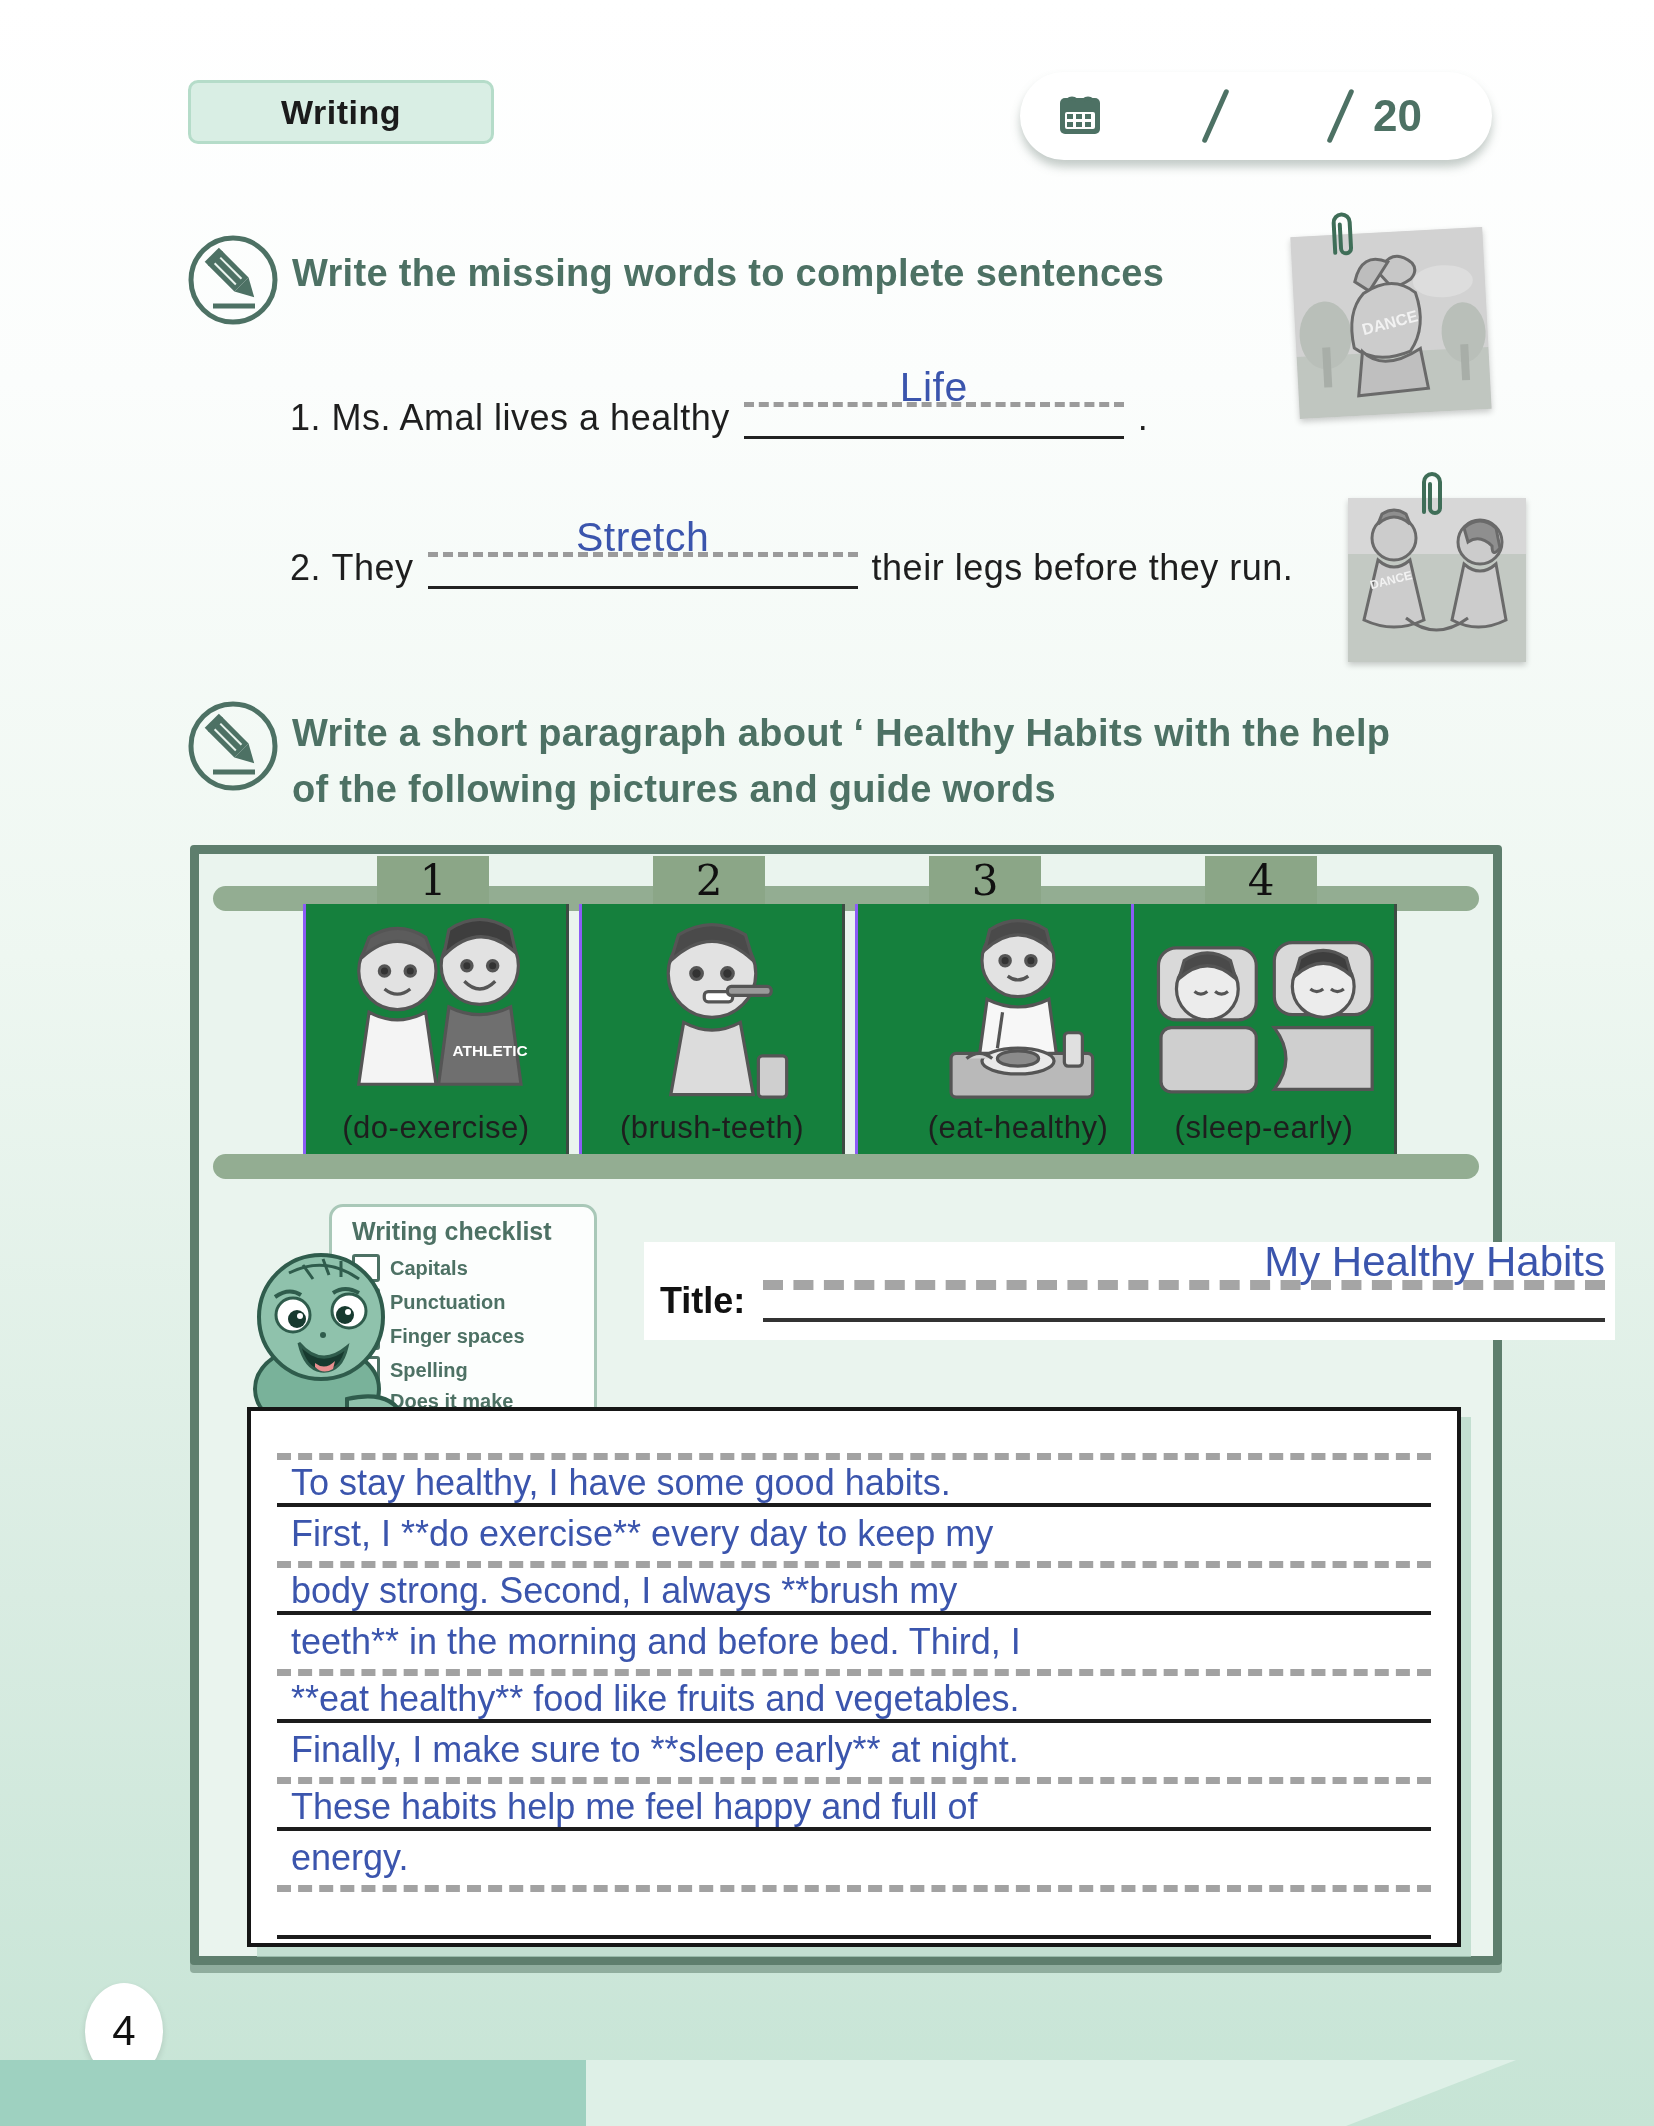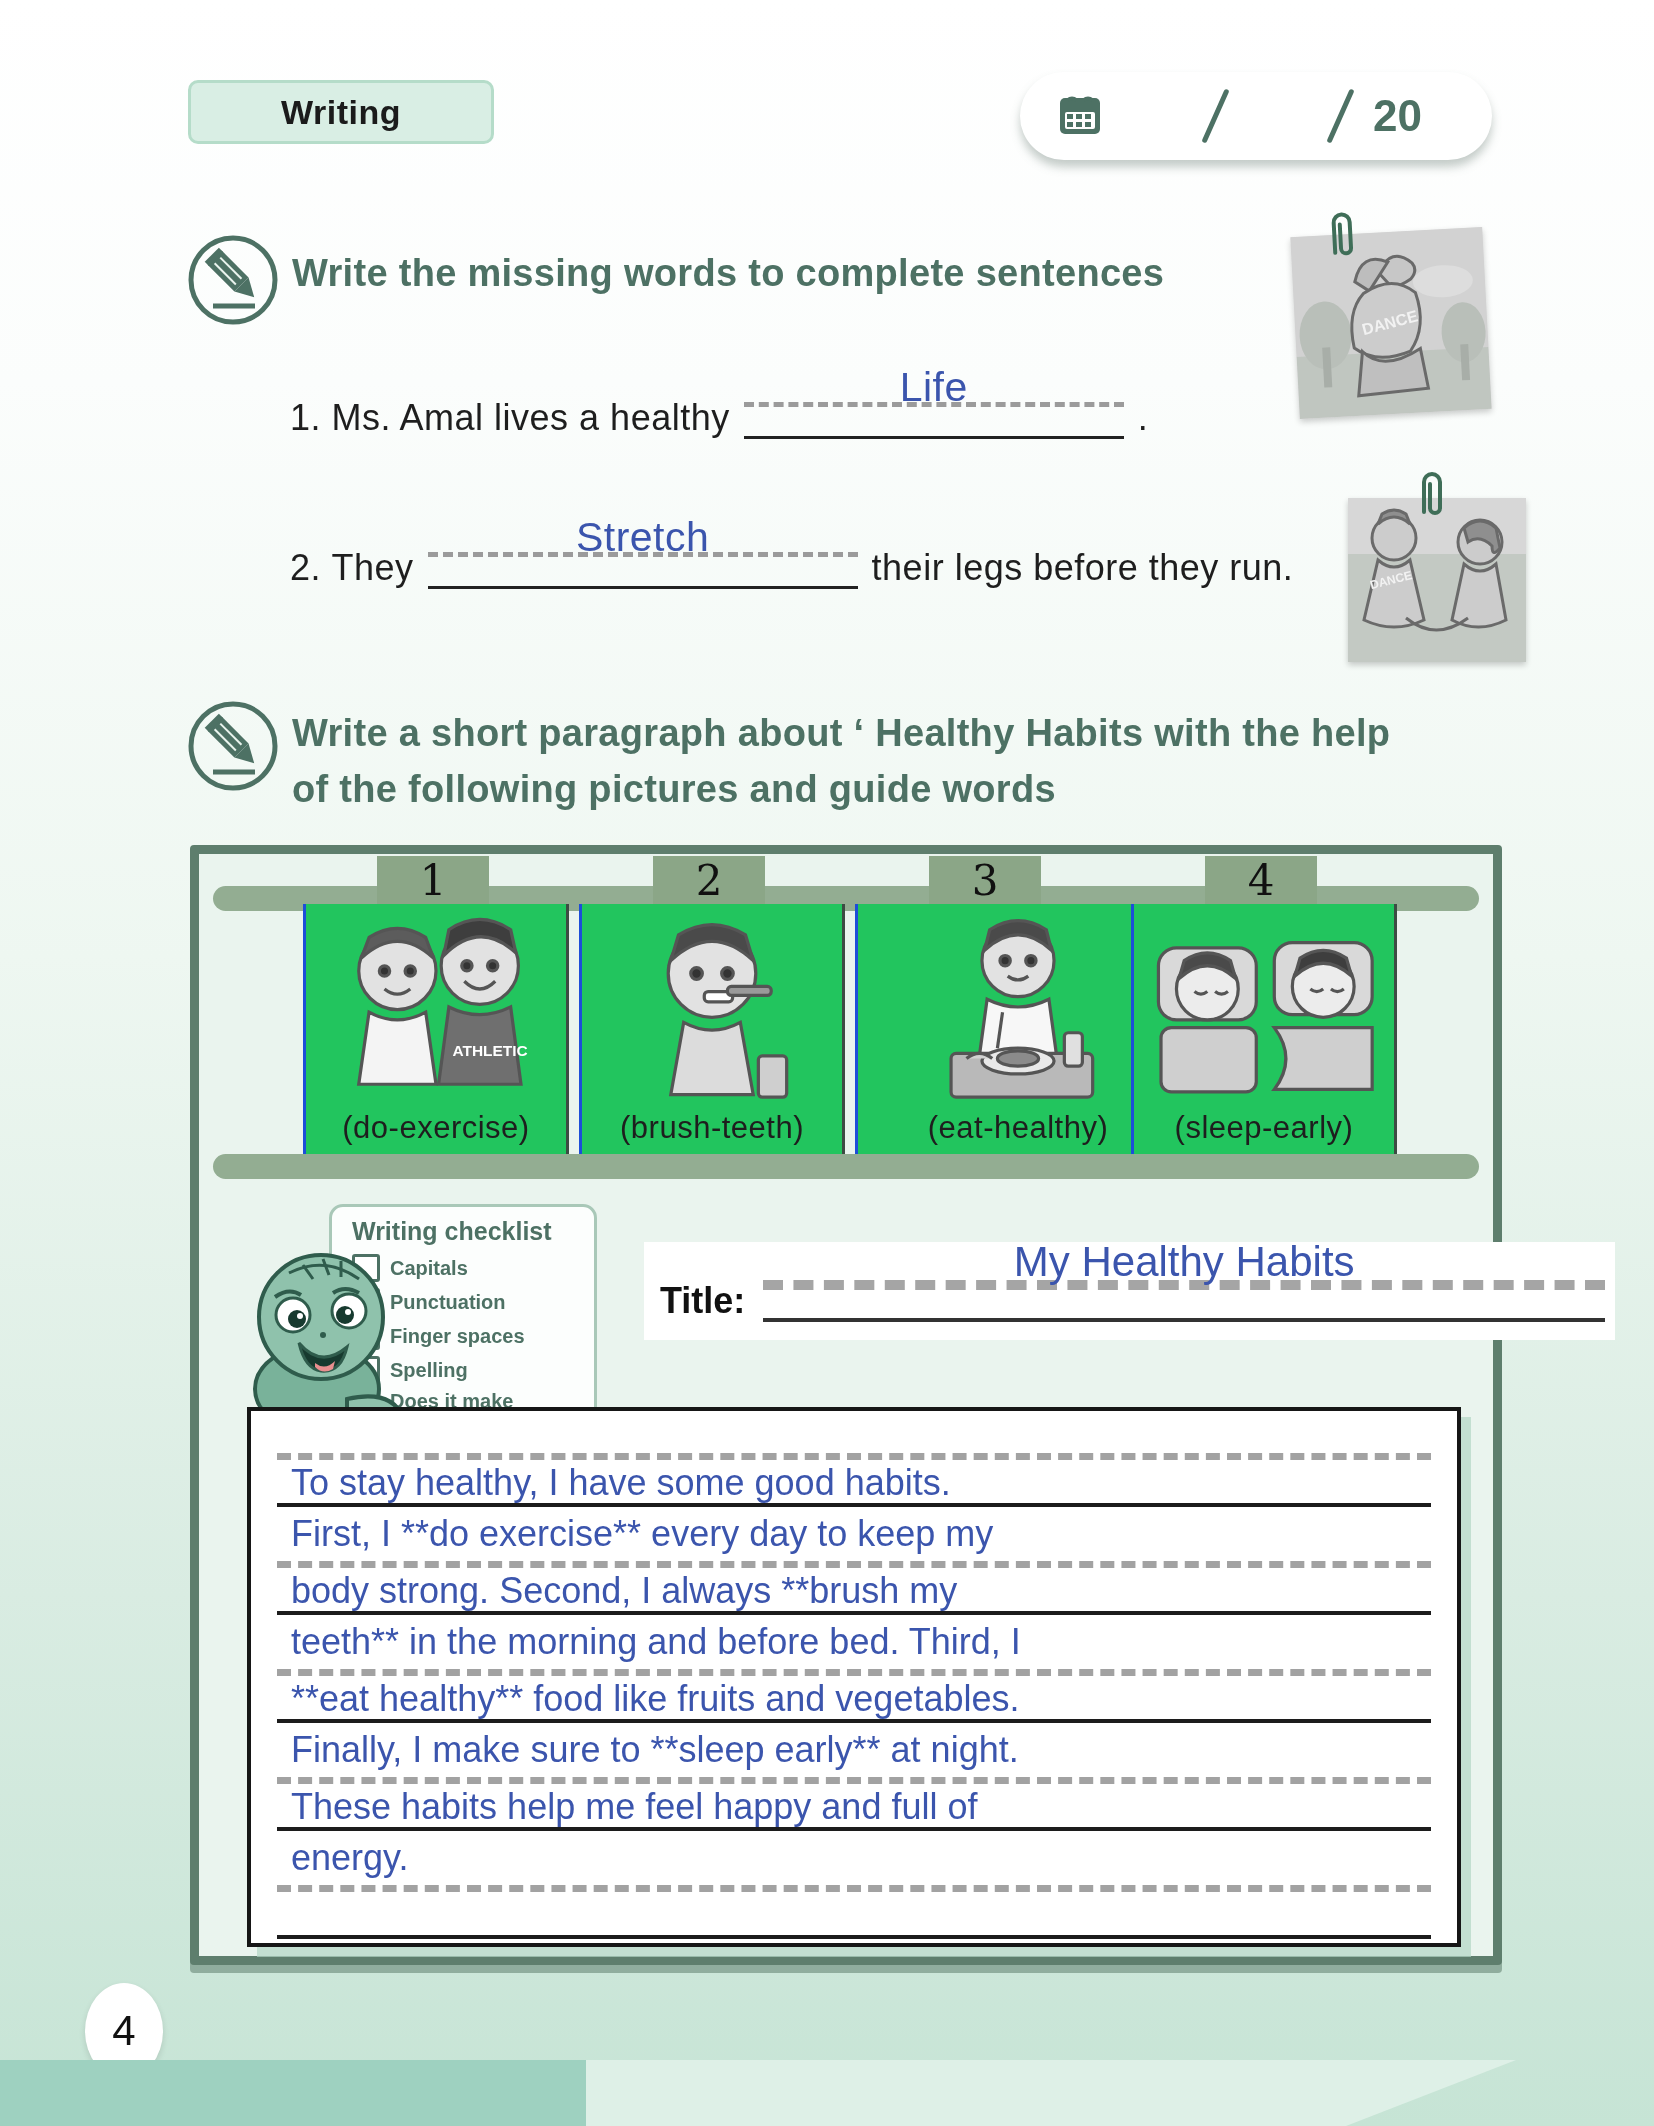--- a/index.html
+++ b/index.html
@@ -46,43 +46,43 @@
     box-shadow:0 8px 0 rgba(94,126,109,.55);
   }
   .greenbar{position:absolute;left:14px;width:1266px;height:25px;background:#93ad92;border-radius:13px;}
   .bar-top{top:32px;}
   .bar-bottom{top:300px;}
   .tab{position:absolute;top:2px;width:112px;text-align:center;}
   .tab .tab-rect{width:112px;height:48px;background:#8ba687;display:flex;align-items:center;justify-content:center;
       font-family:"DejaVu Serif",serif;font-size:42px;color:#111;}
   .tab .tab-chev{width:0;height:0;border-left:56px solid transparent;border-right:56px solid transparent;
       border-top:30px solid #bdd3b8;margin:0 auto;}
-  .card{position:absolute;top:50px;width:260px;height:252px;background:#22c55e;
-      border-left:3px solid #1d4ed8;border-right:3px solid #3d4b43;
+  .card{position:absolute;top:50px;width:260px;height:252px;background:#15803d;
+      border-left:3px solid #8b5cf6;border-right:3px solid #3d4b43;
       display:flex;flex-direction:column;align-items:center;justify-content:flex-end;}
   .card svg{flex:1;width:100%;}
   .caption{font-size:31px;color:#1e1e1e;letter-spacing:.5px;padding-bottom:10px;white-space:nowrap;}
   
   .checklist{
     position:absolute;left:130px;top:350px;width:268px;min-height:178px;
     background:#fcfefd;border:3px solid #a9c8b8;border-radius:14px;padding:10px 12px 12px 20px;box-sizing:border-box;
   }
   .checklist-title{font-size:25px;font-weight:bold;color:#4d7164;text-align:left;margin-bottom:8px;}
   .chk-item{display:flex;align-items:center;gap:10px;margin:6px 0;font-size:20px;font-weight:bold;color:#4d7164;}
   .chk-box{width:22px;height:22px;border:3px solid #4d7164;border-radius:3px;background:#fff;flex:none;}
   .turtle{position:absolute;left:30px;top:385px;width:200px;height:210px;}
   
   .titlebox{
     position:absolute;left:445px;top:388px;width:971px;height:98px;background:#ffffff;
     display:flex;align-items:flex-end;padding:0 10px 18px 16px;box-sizing:border-box;
   }
   .title-label{font-size:36px;font-weight:bold;color:#111;margin-right:18px;white-space:nowrap;}
   .title-field{position:relative;flex:1;height:46px;border-bottom:4px solid #333;}
   .title-field .dash{position:absolute;left:0;right:0;top:8px;border-top:10px dashed #a5a5a5;}
-  .title-field .ans{position:absolute;left:0;width:100%;text-align:center;top:-34px;color:#3b55ad;font-size:42px;}
+  .title-field .ans{position:absolute;left:0;width:100%;text-align:right;top:-34px;color:#3b55ad;font-size:42px;}
   
   .parabox{
     position:absolute;left:48px;top:553px;width:1214px;height:540px;background:#ffffff;
     border:4px solid #161616;box-sizing:border-box;padding:42px 26px 0 26px;
     box-shadow:10px 10px 0 rgba(178,214,197,.7);
   }
   .pline{height:54px;line-height:54px;font-size:36px;color:#3b55ad;padding-left:14px;
     box-sizing:border-box;white-space:nowrap;overflow:visible;}
   .pline.guided{border-top:7px dashed #a2a2a2;border-bottom:4px solid #1c1c1c;line-height:46px;}
   

